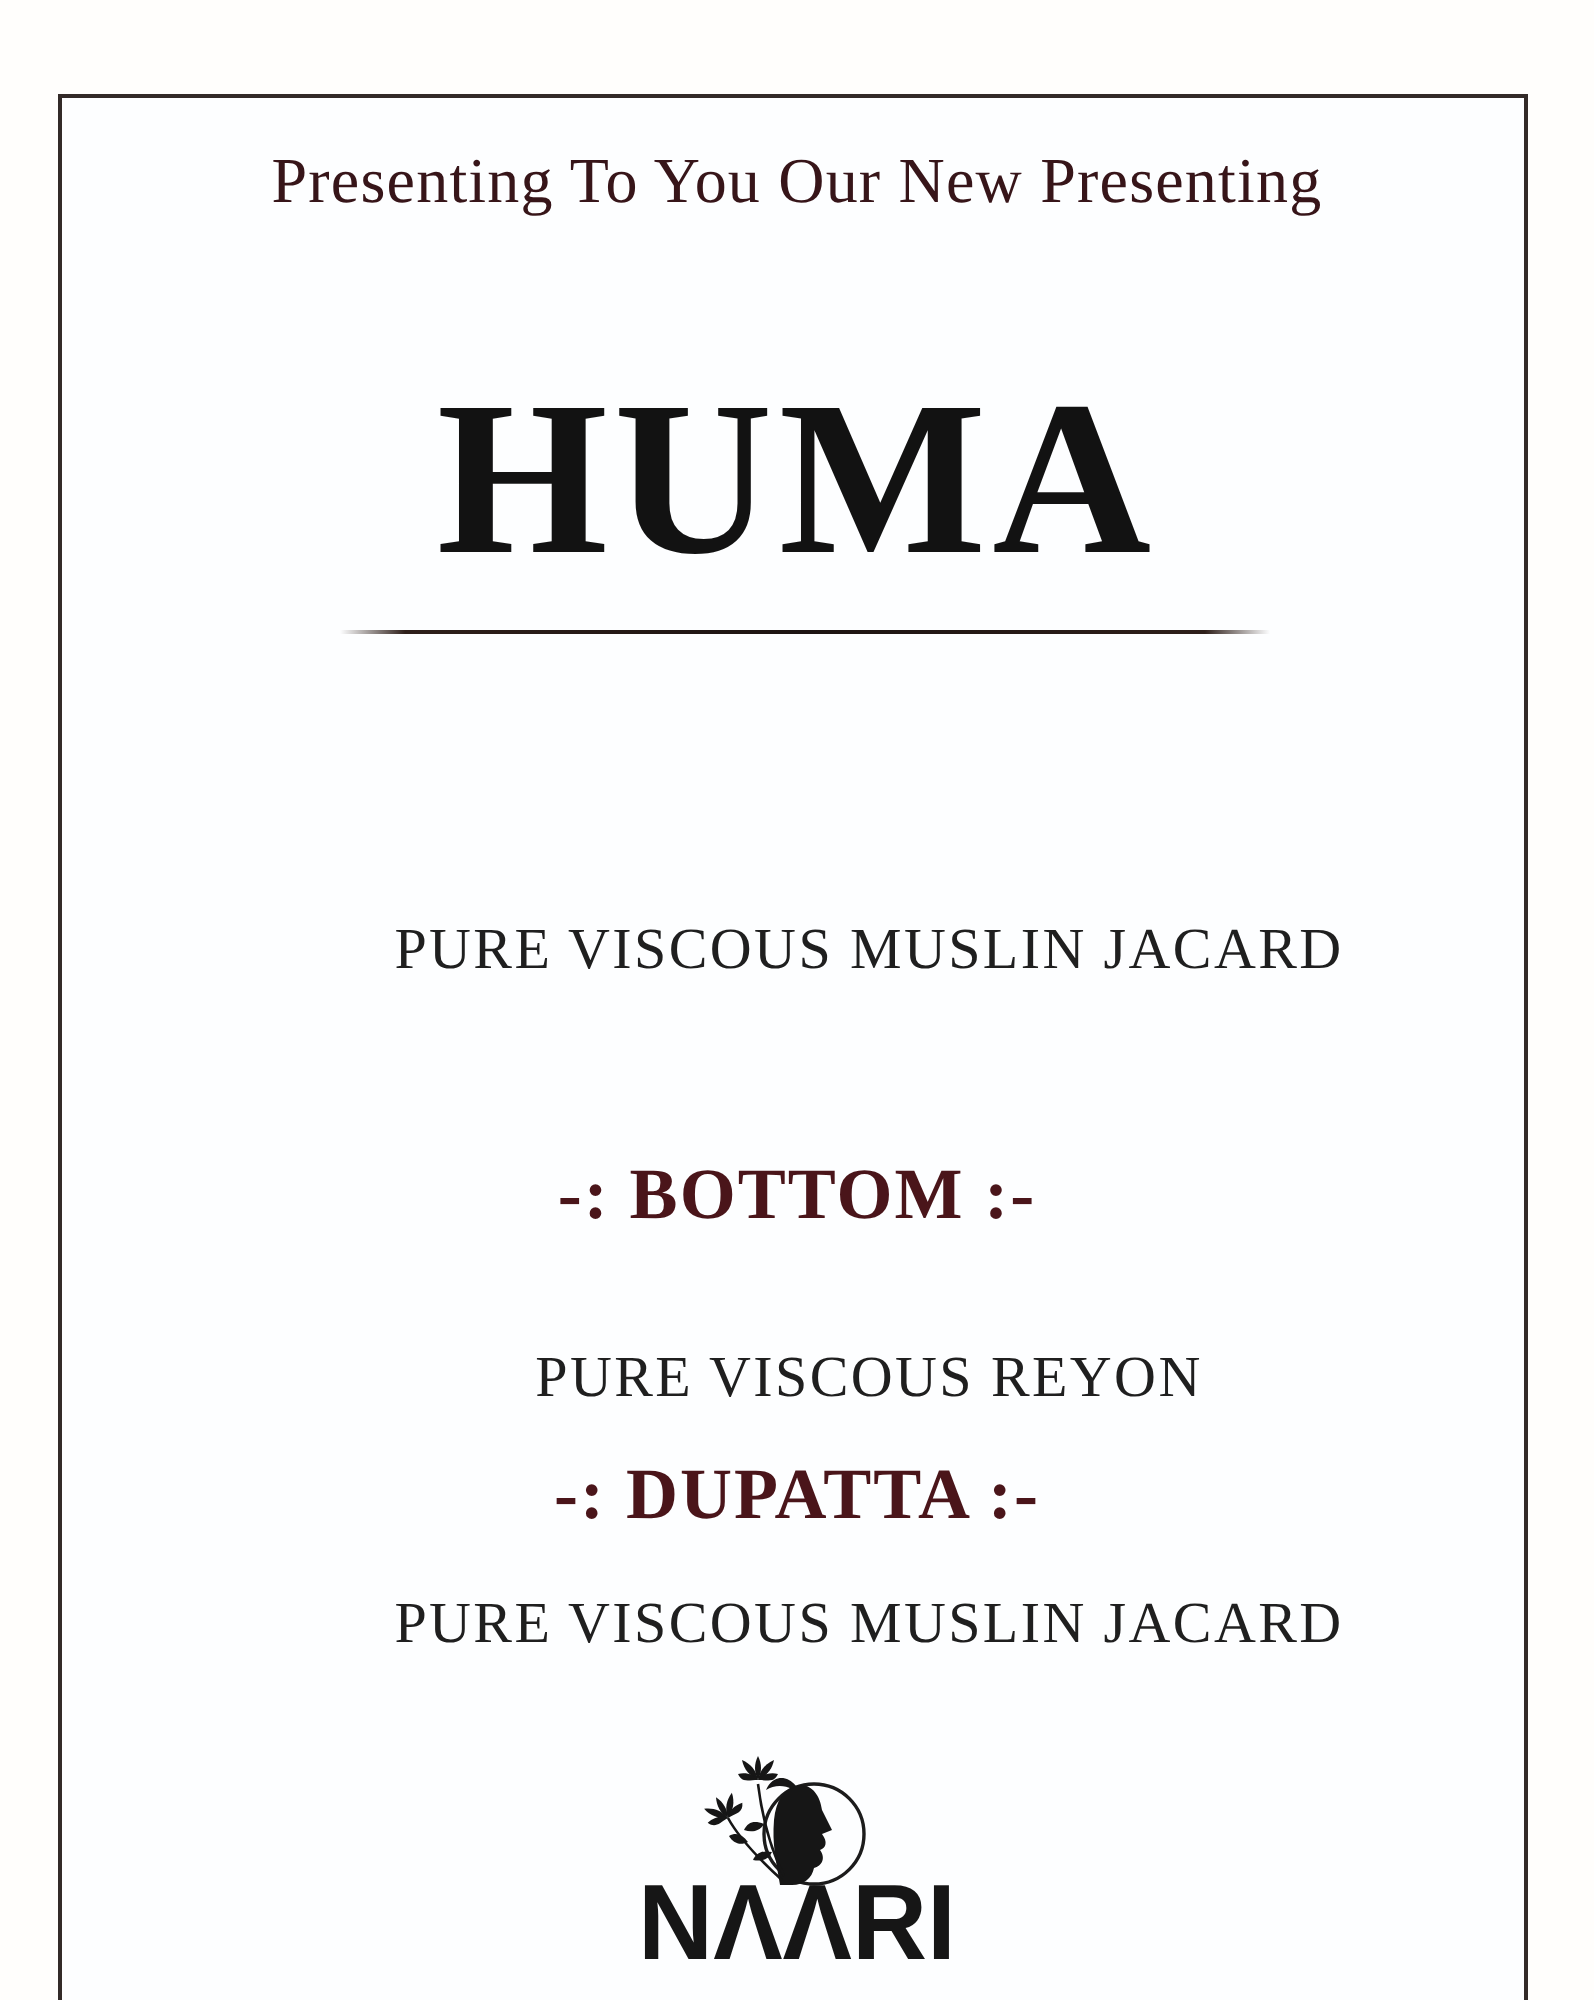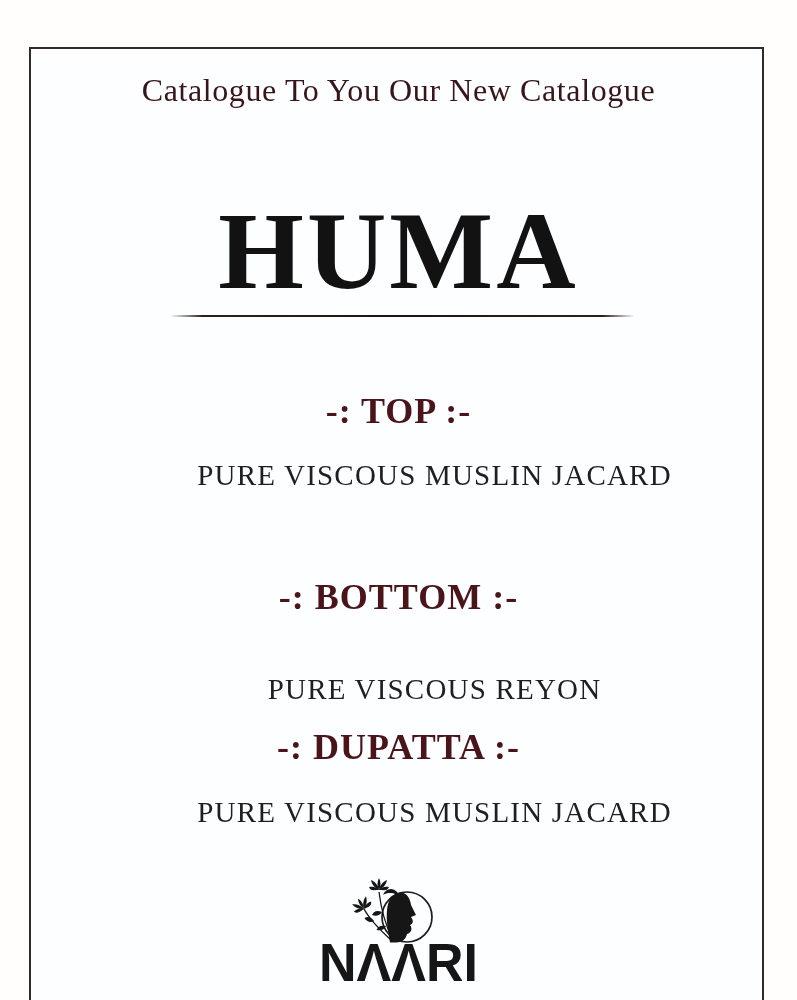--- a/index.html
+++ b/index.html
@@ -35,21 +35,21 @@
     text-align: center;
     white-space: nowrap;
   }
   .headline {
     top: 72px;
     font-size: 32px;
     color: #371519;
     letter-spacing: 0.6px;
   }
   .title {
-    top: 196px;
+    top: 184px;
     font-size: 110px;
     line-height: 110px;
     font-weight: 700;
     color: #121212;
     letter-spacing: 3px;
   }
   .title-rule {
     position: absolute;
     top: 315px;
     left: 50%;
@@ -96,27 +96,26 @@
     transform: scaleY(1.03);
   }
 </style>
 </head>
 <body>
 
 <div class="page">
 
   <div class="frame"></div>
 
-  <div class="center-line headline">Catalogue To You Our New Catalogue</div>
+  <div class="center-line headline">Presenting To You Our New Presenting</div>
 
   <div class="center-line title">HUMA</div>
 
   <div class="title-rule"></div>
 
-  <div class="center-line sec-heading sec-top">-: TOP :-</div>
   <div class="center-line body-line line-top-1">PURE VISCOUS MUSLIN JACARD</div>
 
   <div class="center-line sec-heading sec-bottom">-: BOTTOM :-</div>
   <div class="center-line body-line line-bottom">PURE VISCOUS REYON</div>
 
   <div class="center-line sec-heading sec-dupatta">-: DUPATTA :-</div>
   <div class="center-line body-line line-dupatta">PURE VISCOUS MUSLIN JACARD</div>
 
   <svg class="logo-mark" viewBox="0 0 100 66" xmlns="http://www.w3.org/2000/svg" aria-hidden="true">
 

